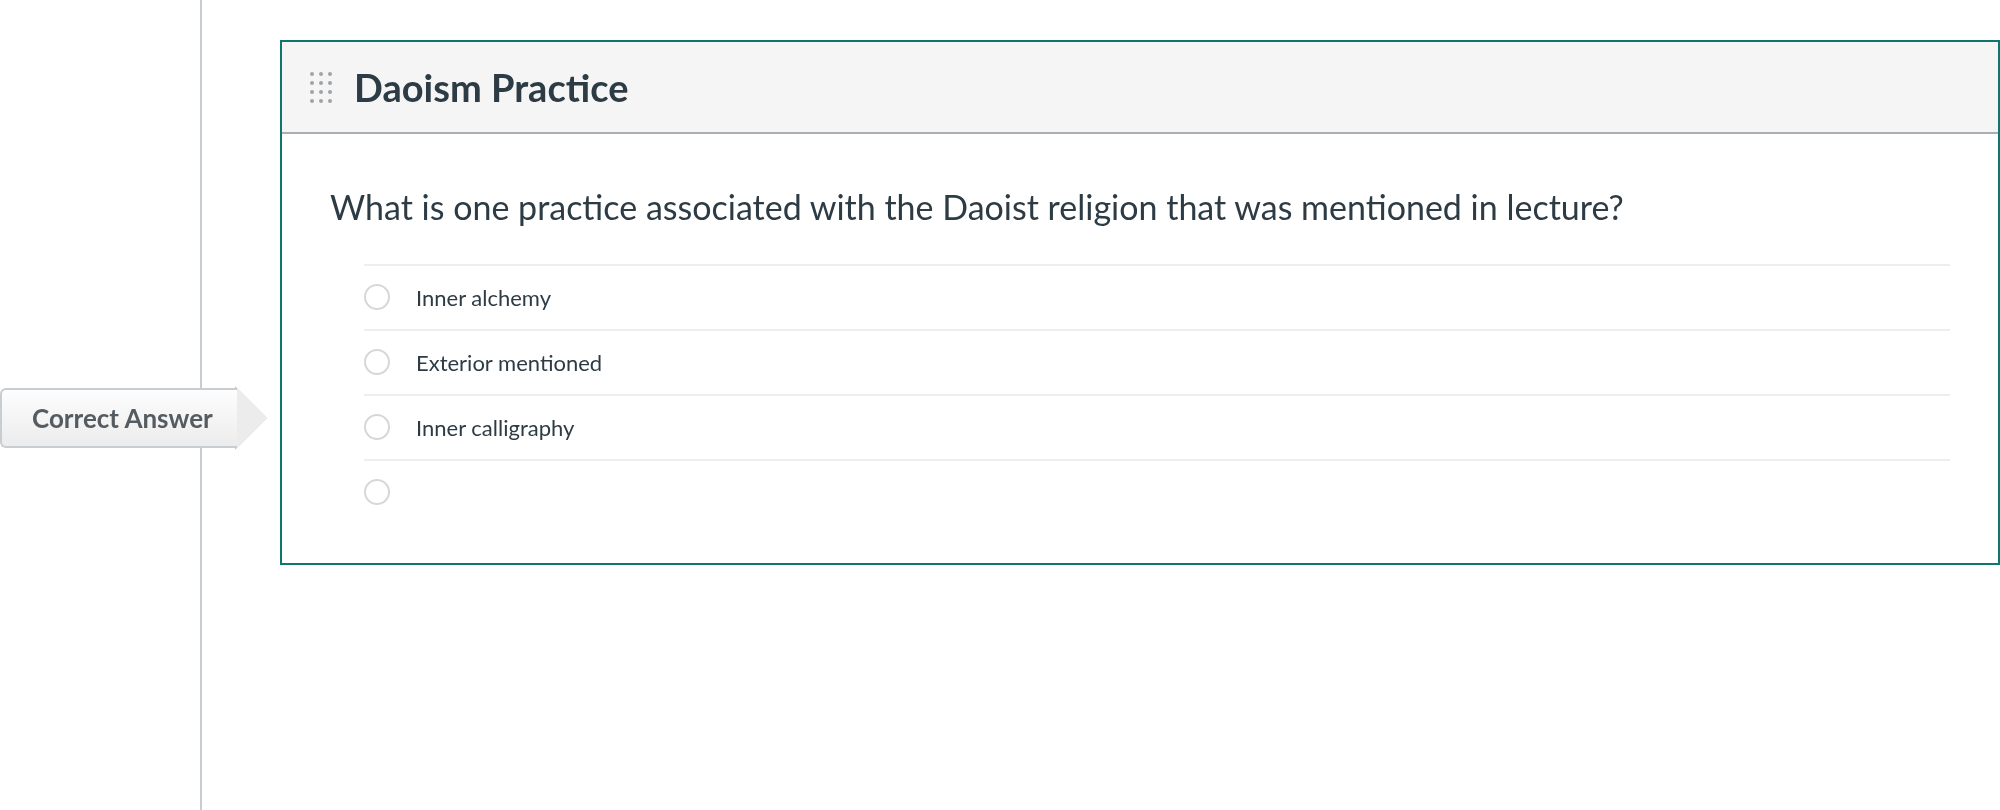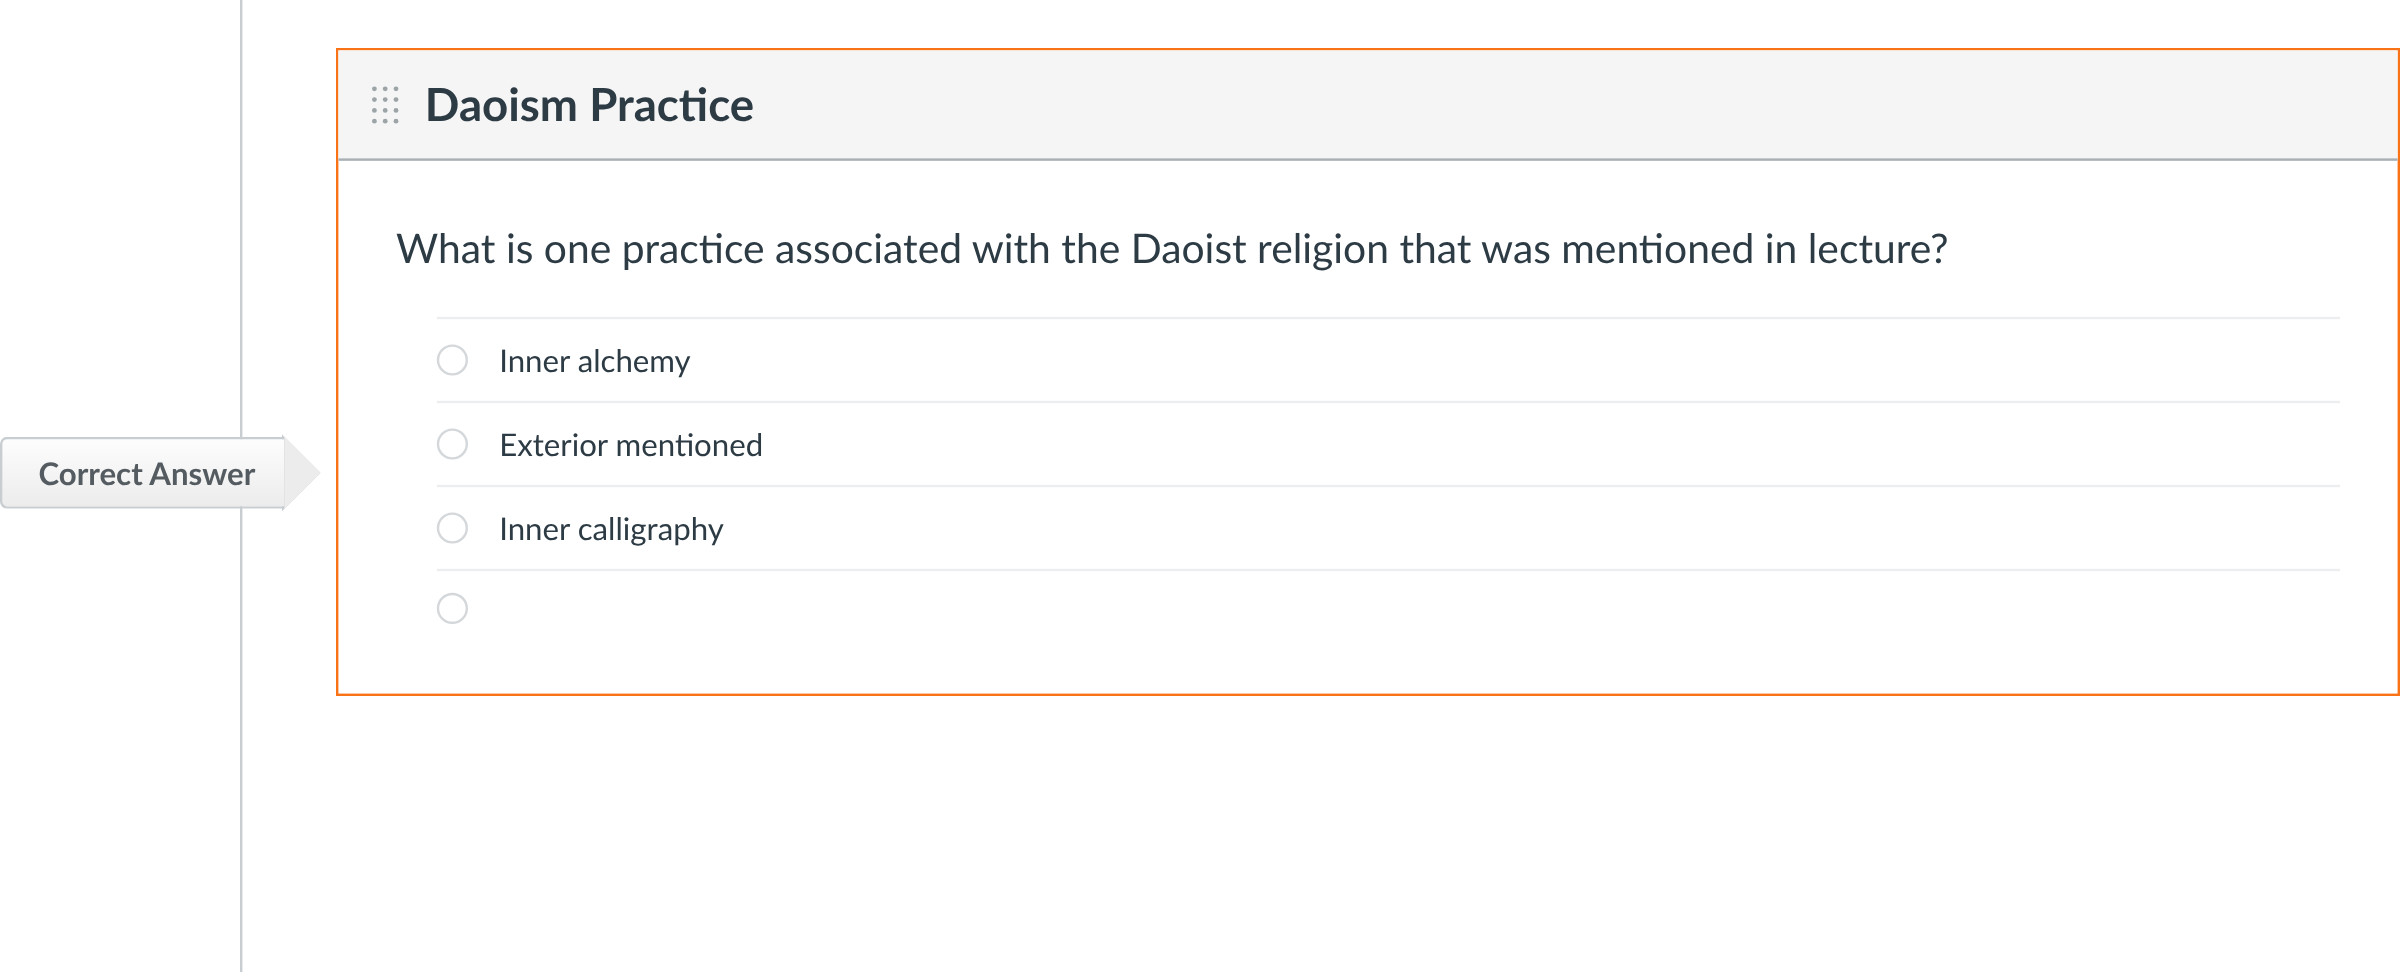--- a/index.html
+++ b/index.html
@@ -19,21 +19,21 @@
     bottom: 0;
     width: 0;
     border-left: 2px solid #c7cdd1;
   }
 
   .card {
     position: absolute;
     left: 280px;
     top: 40px;
     right: 0;
-    border: 2px solid #f97316;
+    border: 2px solid #0f766e;
     background: #ffffff;
   }
 
   .card-header {
     display: flex;
     align-items: center;
     gap: 22px;
     padding: 22px 28px;
     background: #f5f5f5;
     border-bottom: 2px solid #a9afb3;
@@ -85,28 +85,28 @@
   .radio {
     width: 26px;
     height: 26px;
     border: 2px solid #d4d8db;
     border-radius: 50%;
     flex: 0 0 auto;
     background: #fff;
   }
 
   .answer-label {
-    font-size: 26px;
+    font-size: 22px;
     color: #2d3b45;
   }
 
   .correct-tag {
     position: absolute;
     left: 0;
-    top: 364px;
+    top: 388px;
     height: 60px;
     display: flex;
     align-items: center;
     z-index: 5;
   }
   .correct-tag .body {
     background: linear-gradient(#fdfdfd, #ececec);
     border: 2px solid #c7cdd1;
     border-right: none;
     padding: 0 24px 0 30px;

